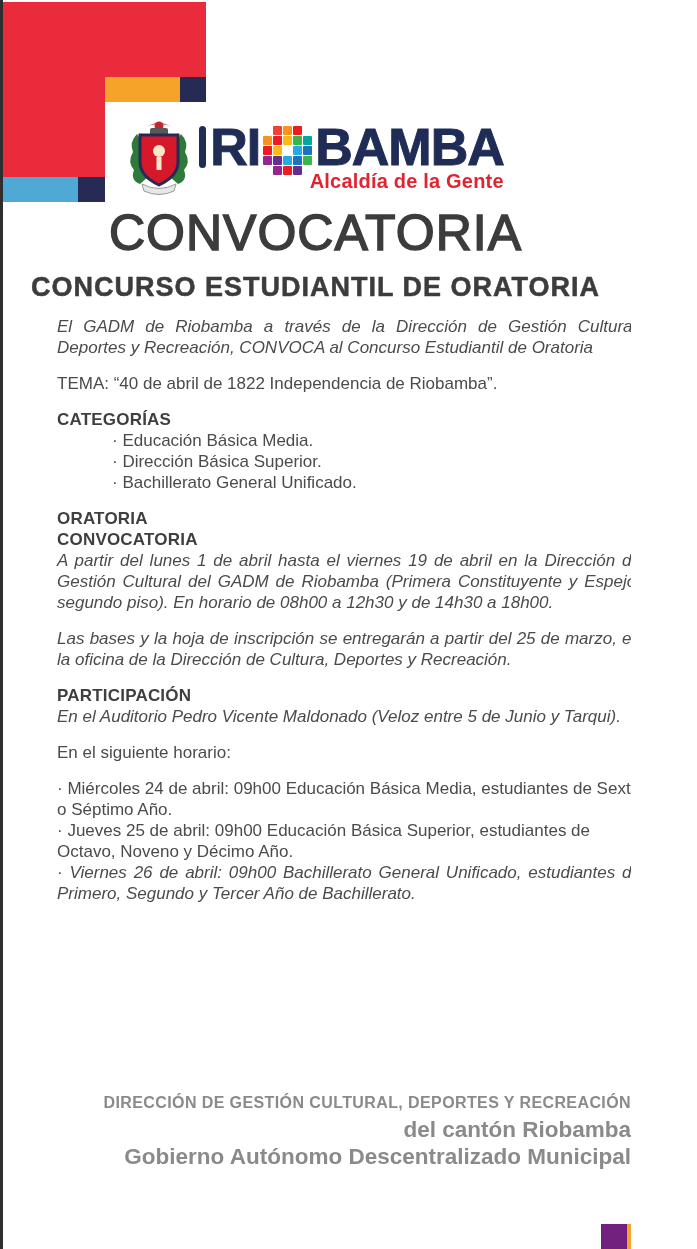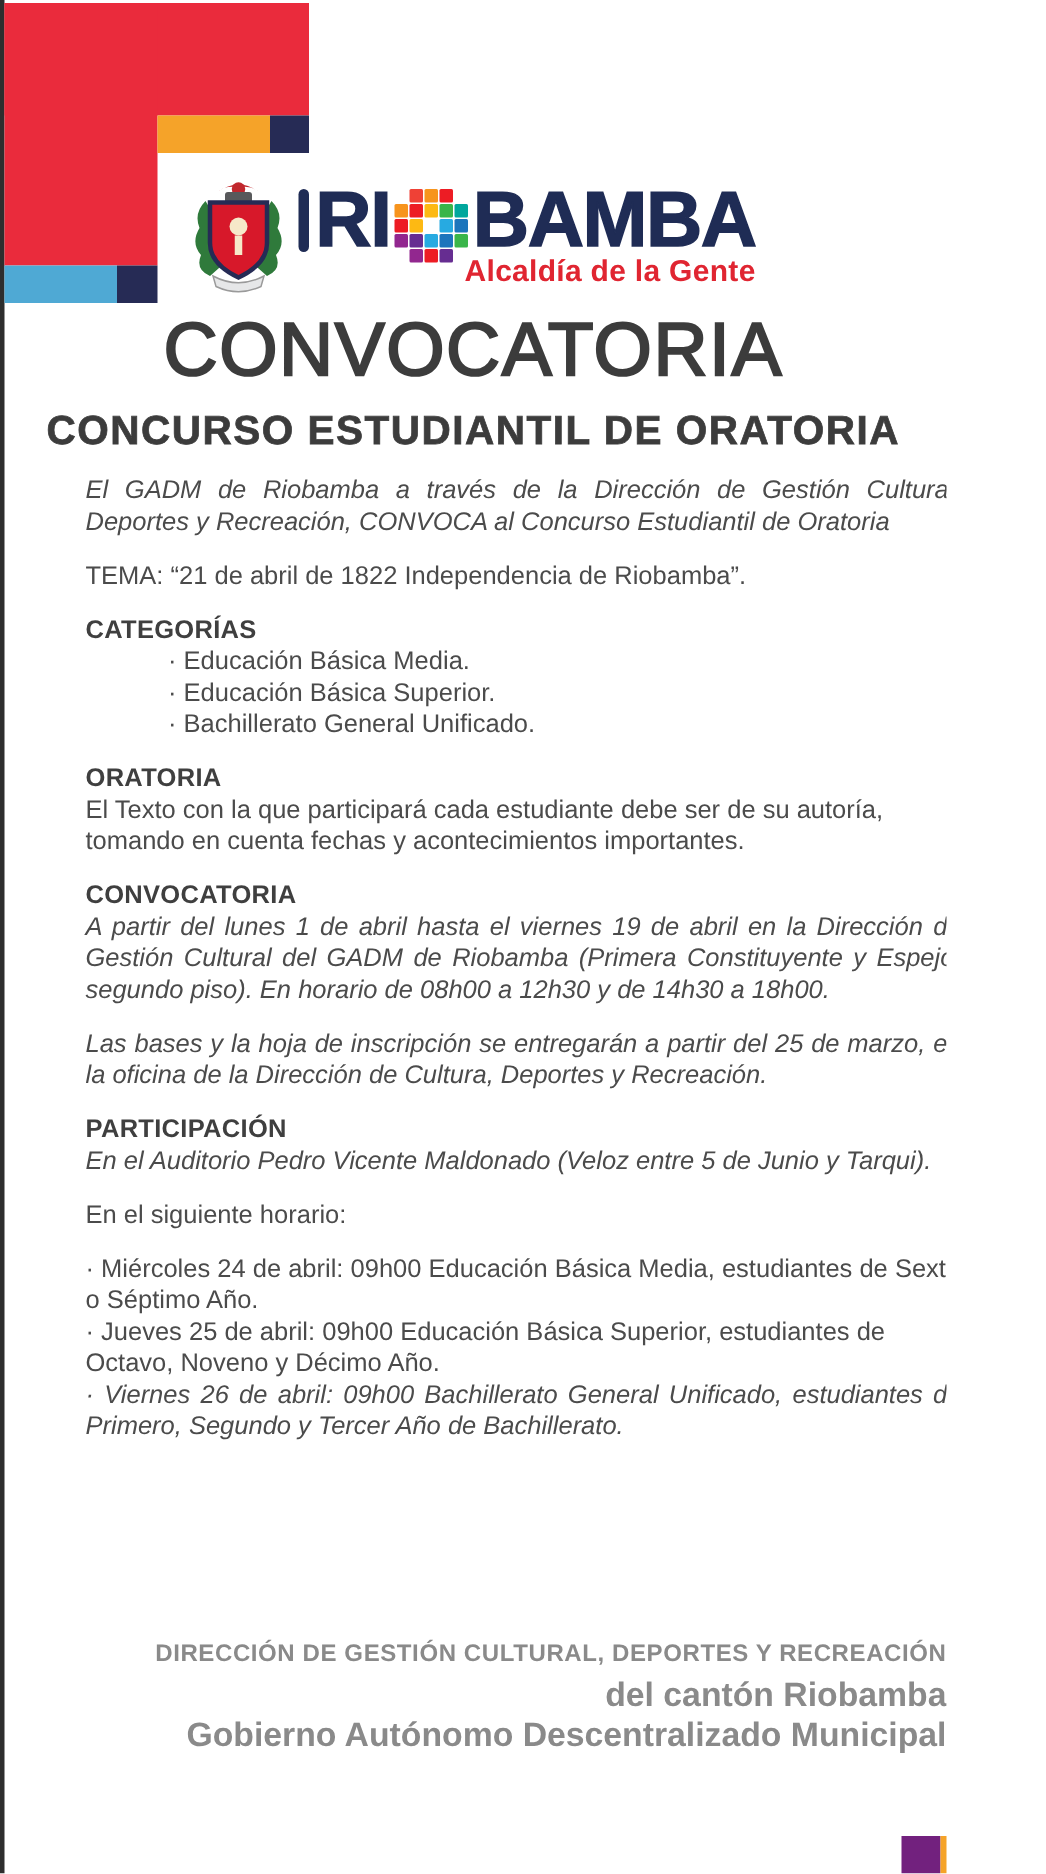--- a/index.html
+++ b/index.html
@@ -129,31 +129,30 @@
       <span class="tagline">Alcaldía de la Gente</span>
     </span>
   </div>
 
   <div class="title">CONVOCATORIA</div>
   <div class="subtitle">CONCURSO ESTUDIANTIL DE ORATORIA</div>
 
   <div class="content">
     <p class="jst mb">El GADM de Riobamba a través de la Dirección de Gestión Cultural, Deportes y Recreación, CONVOCA  al  Concurso Estudiantil de Oratoria</p>
 
-    <p class="mb">TEMA: “21 de abril de 1822 Independencia de Riobamba”.</p>
+    <p class="mb">TEMA: “40 de abril de 1822 Independencia de Riobamba”.</p>
 
     <p class="sec">CATEGORÍAS</p>
     <div class="bullets mb">
       <p>· Educación Básica Media.</p>
-      <p>· Educación Básica Superior.</p>
+      <p>· Dirección Básica Superior.</p>
       <p>· Bachillerato General Unificado.</p>
     </div>
 
     <p class="sec">ORATORIA</p>
-    <p class="mb">El Texto con la que participará cada estudiante debe ser de su autoría, tomando en cuenta fechas y acontecimientos importantes.</p>
 
     <p class="sec">CONVOCATORIA</p>
     <p class="jst mb">A partir del lunes 1 de abril hasta el viernes 19 de abril en la Dirección de Gestión Cultural del GADM de Riobamba (Primera Constituyente y Espejo, segundo piso). En horario de 08h00 a 12h30 y de 14h30 a 18h00.</p>
 
     <p class="jst mb">Las bases y la hoja de inscripción se entregarán a partir del 25 de marzo, en la oficina de la Dirección de Cultura, Deportes y Recreación.</p>
 
     <p class="sec">PARTICIPACIÓN</p>
     <p class="jst mb">En el Auditorio Pedro Vicente Maldonado (Veloz entre 5 de Junio y Tarqui).</p>
 
     <p class="mb">En el siguiente horario:</p>

